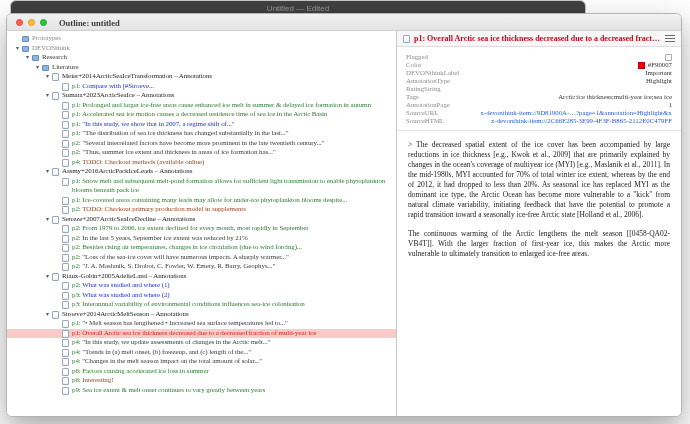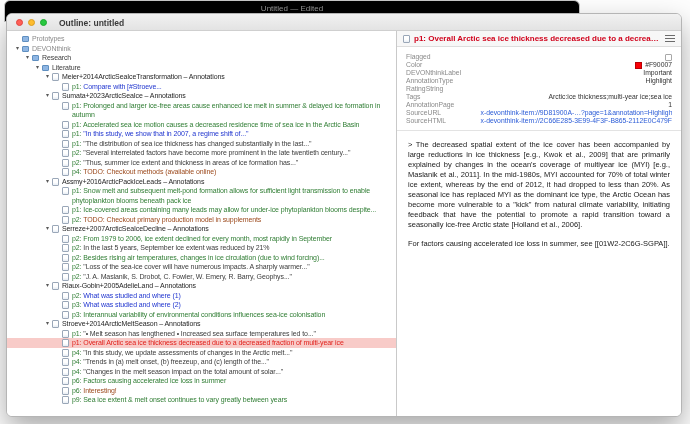--- a/index.html
+++ b/index.html
@@ -1,27 +1,27 @@
 <!DOCTYPE html>
 <html><head>
 <meta charset="utf-8">
 <style>
   * { margin:0; padding:0; box-sizing:border-box; }
   html,body { width:690px; height:424px; overflow:hidden; }
   body { background:#fdfdfd; font-family:"Liberation Sans", sans-serif; position:relative; }
 
   
-  .bg-window { position:absolute; left:4px; top:0; width:576px; height:22px;
-    background:#000000; border:1px solid #c6c6c6; border-radius:6px 6px 0 0; }
+  .bg-window { position:absolute; left:10px; top:0; width:576px; height:22px;
+    background:#404040; border:1px solid #c6c6c6; border-radius:6px 6px 0 0; }
   .bg-title { text-align:center; font-size:8px; color:#9a9a9a; padding-top:3px; }
 
   
   .window { position:absolute; left:6px; top:13px; width:676px; height:404px;
     background:#ffffff; border:1px solid #b5b5b5; border-radius:6px;
-    box-shadow:0 12px 28px rgba(0,0,0,.33); overflow:hidden; }
+    box-shadow:0 12px 28px rgba(0,0,0,.33); overflow:hidden;font-family:Liberation Serif, serif; }
   .titlebar { height:17px; background:linear-gradient(#f1f1f1,#e3e3e3);
     border-bottom:1px solid #cfcfcf; position:relative; }
   .lights { position:absolute; left:9px; top:5px; display:flex; gap:5px; }
   .light { width:7px; height:7px; border-radius:50%; display:inline-block; }
   .light.red { background:#ff5f57; border:0.5px solid #e0443e; }
   .light.yellow { background:#febc2e; border:0.5px solid #d89c23; }
   .light.green { background:#28c840; border:0.5px solid #1da82f; }
   .window-title { position:absolute; left:52px; top:4px; font-size:8.5px; font-weight:bold; color:#3a3a3a; }
 
   .content { display:flex; height:386px; }
@@ -344,19 +344,19 @@
             <div class="mrow">
               <span class="mlabel">SourceHTML</span>
               <span class="mvalue link">
                 <span>x-devonthink-item://2C66E285-3E99-4F3F-B865-2112E0C479FF</span>
               </span>
             </div>
           </div>
 
         <div class="body">
           <p class="quote">&gt; The decreased spatial extent of the ice cover has been accompanied by large reductions in ice thickness [e.g., Kwok et al., 2009] that are primarily explained by changes in the ocean's coverage of multiyear ice (MYI) [e.g., Maslanik et al., 2011]. In the mid-1980s, MYI accounted for 70% of total winter ice extent, whereas by the end of 2012, it had dropped to less than 20%. As seasonal ice has replaced MYI as the dominant ice type, the Arctic Ocean has become more vulnerable to a "kick" from natural climate variability, initiating feedback that have the potential to promote a rapid transition toward a seasonally ice-free Arctic state [Holland et al., 2006].</p>
-          <p>For factors causing accelerated ice loss in summer, see [[01W2-2C6G-SGPA]].</p>
+          <p>The continuous warming of the Arctic lengthens the melt season [[0458-QA02-VB4T]]. With the larger fraction of first-year ice, this makes the Arctic more vulnerable to ultimately transition to enlarged ice-free areas.</p>
         </div>
       </div>
 
     </div>
   </div>
 </div>
 
 </body></html>

